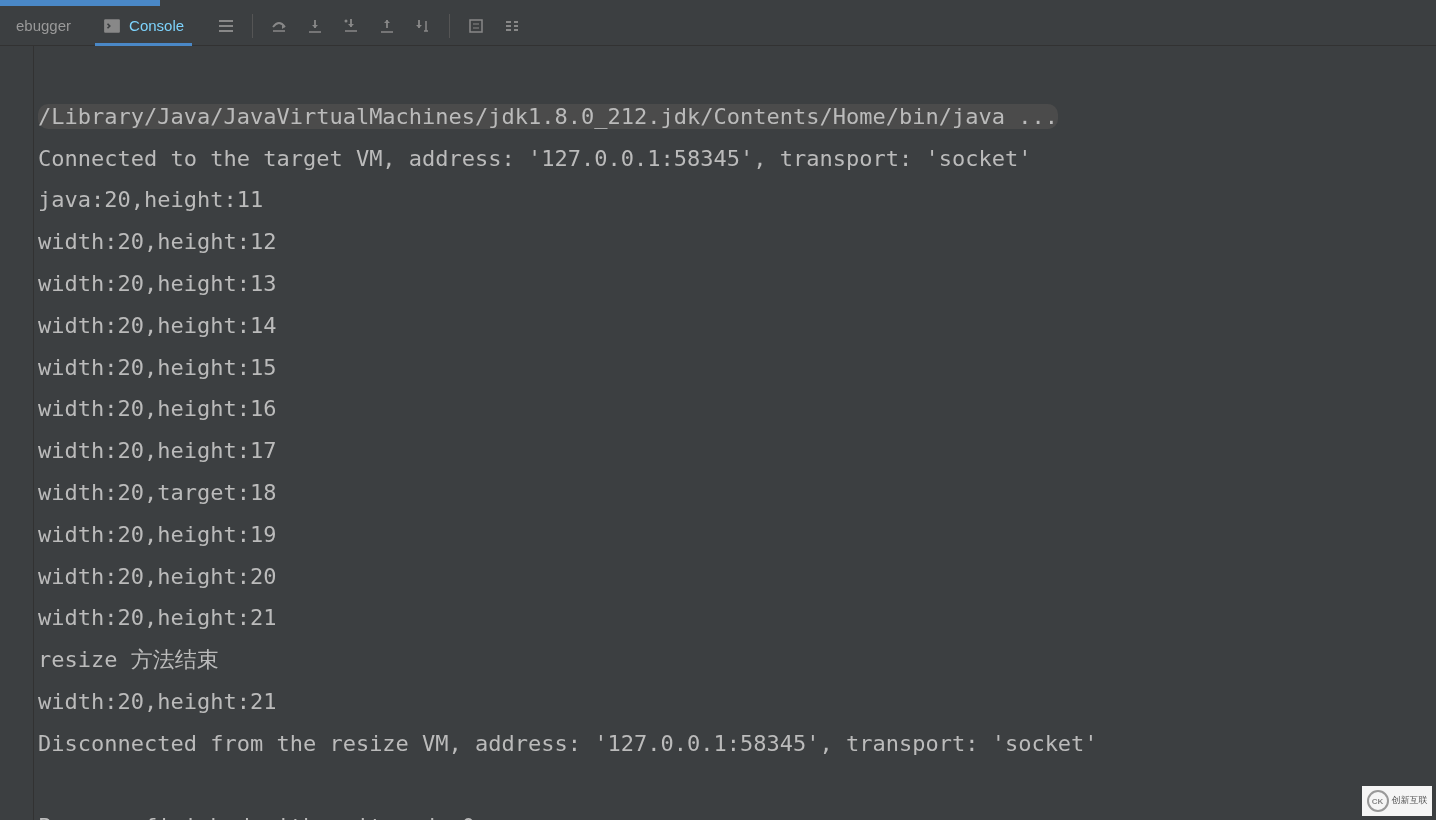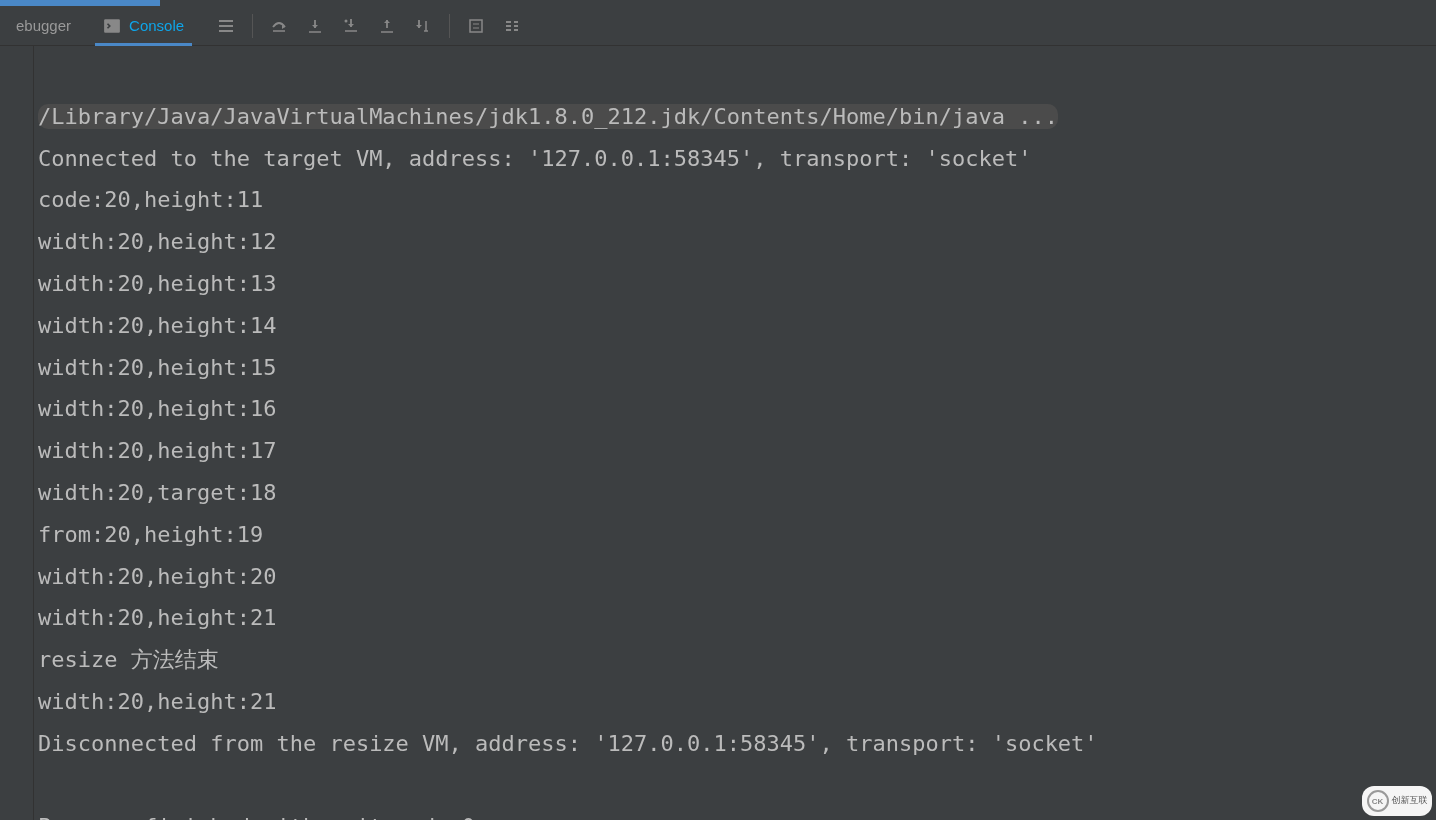--- a/index.html
+++ b/index.html
@@ -41,21 +41,21 @@
       padding: 5px 16px;
       height: 40px;
       display: flex;
       align-items: center;
       color: #999999;
       cursor: pointer;
       font-size: 15px;
       position: relative;
     }
     .tab.active {
-      color: #0ea5e9;
+      color: #7dd3fc;
     }
     .tab.active::after {
       content: "";
       position: absolute;
       bottom: 0;
       left: 8px;
       right: 8px;
       height: 3px;
       background: #4a88c7;
     }
@@ -118,21 +118,21 @@
       background: #4b4b4b;
       display: inline;
     }
     .watermark {
       position: absolute;
       right: 4px;
       bottom: 4px;
       width: 70px;
       height: 30px;
       background: #f5f5f5;
-      border-radius: 12px;
+      border-radius: 0;
       display: flex;
       align-items: center;
       justify-content: center;
       font-size: 9px;
       color: #888;
     }
     .watermark-circle {
       width: 22px;
       height: 22px;
       border: 2px solid #999;
@@ -237,29 +237,29 @@
       <path d="M11 5 H15 M11 9 H15 M11 13 H15" stroke="#888" stroke-width="1.8"></path>
     </svg>
   </div>
 </div>
 
 <div class="main-area">
   <div class="gutter"></div>
   <div class="console-output">
 <span class="console-line highlighted">/Library/Java/JavaVirtualMachines/jdk1.8.0_212.jdk/Contents/Home/bin/java ...</span>
 <span class="console-line">Connected to the target VM, address: '127.0.0.1:58345', transport: 'socket'</span>
-<span class="console-line">code:20,height:11</span>
+<span class="console-line">java:20,height:11</span>
 <span class="console-line">width:20,height:12</span>
 <span class="console-line">width:20,height:13</span>
 <span class="console-line">width:20,height:14</span>
 <span class="console-line">width:20,height:15</span>
 <span class="console-line">width:20,height:16</span>
 <span class="console-line">width:20,height:17</span>
 <span class="console-line">width:20,target:18</span>
-<span class="console-line">from:20,height:19</span>
+<span class="console-line">width:20,height:19</span>
 <span class="console-line">width:20,height:20</span>
 <span class="console-line">width:20,height:21</span>
 <span class="console-line">resize 方法结束</span>
 <span class="console-line">width:20,height:21</span>
 <span class="console-line">Disconnected from the resize VM, address: '127.0.0.1:58345', transport: 'socket'</span>
 <span class="console-line"></span>
 <span class="console-line">Process finished with exit code 0</span>
   </div>
 </div>
 

